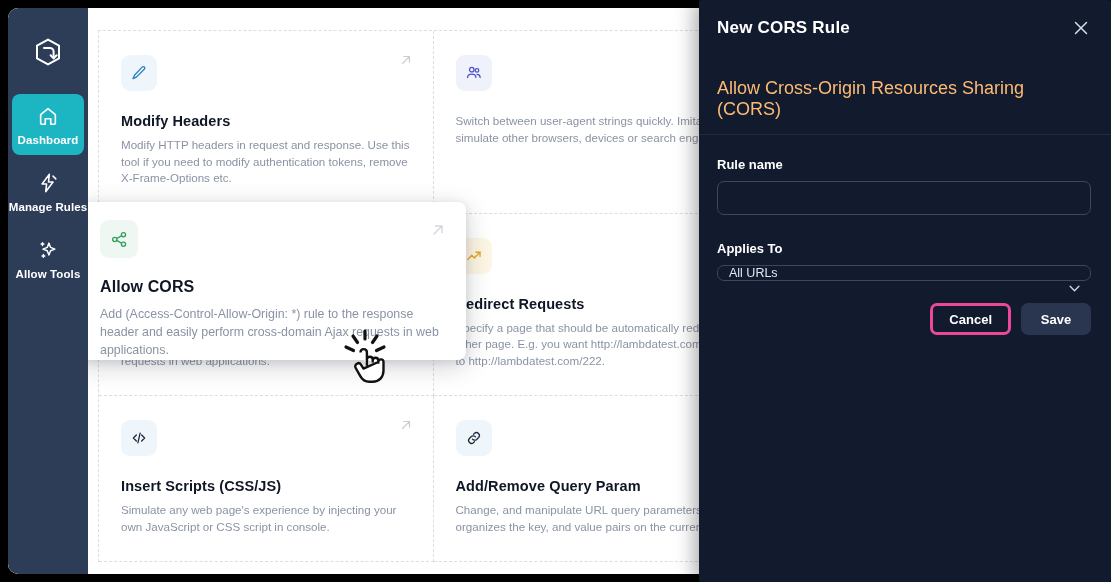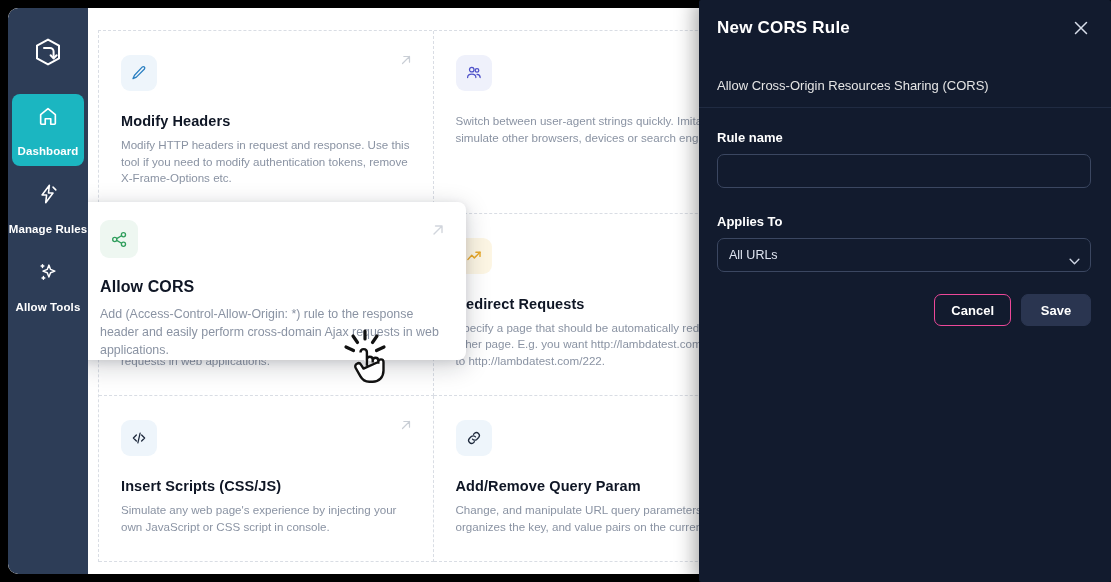--- a/index.html
+++ b/index.html
@@ -30,21 +30,21 @@
     padding-top: 24px;
   }
   .logo {
     width: 40px; height: 40px;
     display: flex; align-items: center; justify-content: center;
     margin-bottom: 22px;
   }
   .nav-item {
     width: 72px; padding: 11px 0 9px;
     display: flex; flex-direction: column; align-items: center;
-    gap: 18px; border-radius: 8px; margin-bottom: 6px;
+    gap: 7px; border-radius: 8px; margin-bottom: 6px;
     cursor: pointer;
   }
   .nav-item.active { background: #1BB6C1; }
   .nav-icon { width: 22px; height: 22px; display: block; }
   .nav-label {
     font-size: 11.5px; color: #ffffff; font-weight: 700;
     letter-spacing: .1px; white-space: nowrap;
   }
 
   
@@ -114,54 +114,54 @@
   .panel {
     position: absolute; left: 699px; top: 0;
     width: 412px; height: 582px;
     background: #121B2E;
     border-radius: 2px;
     z-index: 50;
     box-shadow: -4px 0 20px rgba(0,0,0,.35);
   }
   .panel-head { padding: 18px 22px 14px 18px; border-bottom: 1px solid #202b42; position: relative; }
   .panel-title { font-size: 17px; font-weight: 700; color: #ffffff; letter-spacing: .2px; margin-bottom: 8px; }
-  .panel-sub { font-size: 13px; color: #e5e5e5; margin-top: 40px; }
+  .panel-sub { font-size: 18px; color: #fdba74; margin-top: 40px; }
   .panel-close {
     position: absolute; top: 18px; right: 20px;
     width: 20px; height: 20px; cursor: pointer;
   }
   .panel-body { padding: 22px 20px 0 18px; }
   .field-label { font-size: 13px; font-weight: 700; color: #ffffff; margin-bottom: 9px; }
   .text-input {
     width: 100%; height: 34px; border-radius: 7px;
     border: 1px solid #3b4761; background: #121B2E;
     color: #e6ebf5; font-size: 12.5px;
     padding: 0 11px; outline: none;
     font-family: "Liberation Sans", sans-serif;
   }
   .field-gap { height: 26px; }
   .select-wrap { position: relative; }
   .select-input {
-    width: 100%; height: 34px; border-radius: 7px;
+    width: 100%; height: 16px; border-radius: 7px;
     border: 1px solid #3b4761; background: #121B2E;
     color: #dfe5f1; font-size: 12.5px;
     padding: 0 28px 0 11px;
     display: flex; align-items: center;
     cursor: pointer;
   }
   .select-chevron { position: absolute; right: 11px; top: 13px; width: 11px; height: 7px; pointer-events: none; }
   .btn-row { display: flex; justify-content: flex-end; gap: 10px; margin-top: 22px; }
   .btn {
     height: 32px; min-width: 70px; border-radius: 7px;
     font-size: 13px; font-weight: 700; color: #ffffff;
     display: flex; align-items: center; justify-content: center;
     cursor: pointer; padding: 0 16px;
     font-family: "Liberation Sans", sans-serif;
   }
-  .btn-cancel { background: transparent; border: 1px solid #ec4899; }
+  .btn-cancel { background: transparent; border: 3px solid #ec4899; }
   .btn-save { background: #2A3550; border: 1px solid #2A3550; }
 </style>
 </head>
 <body>
 
 <div id="root">
 
   <div class="app-window">
 
     <div class="sidebar">

